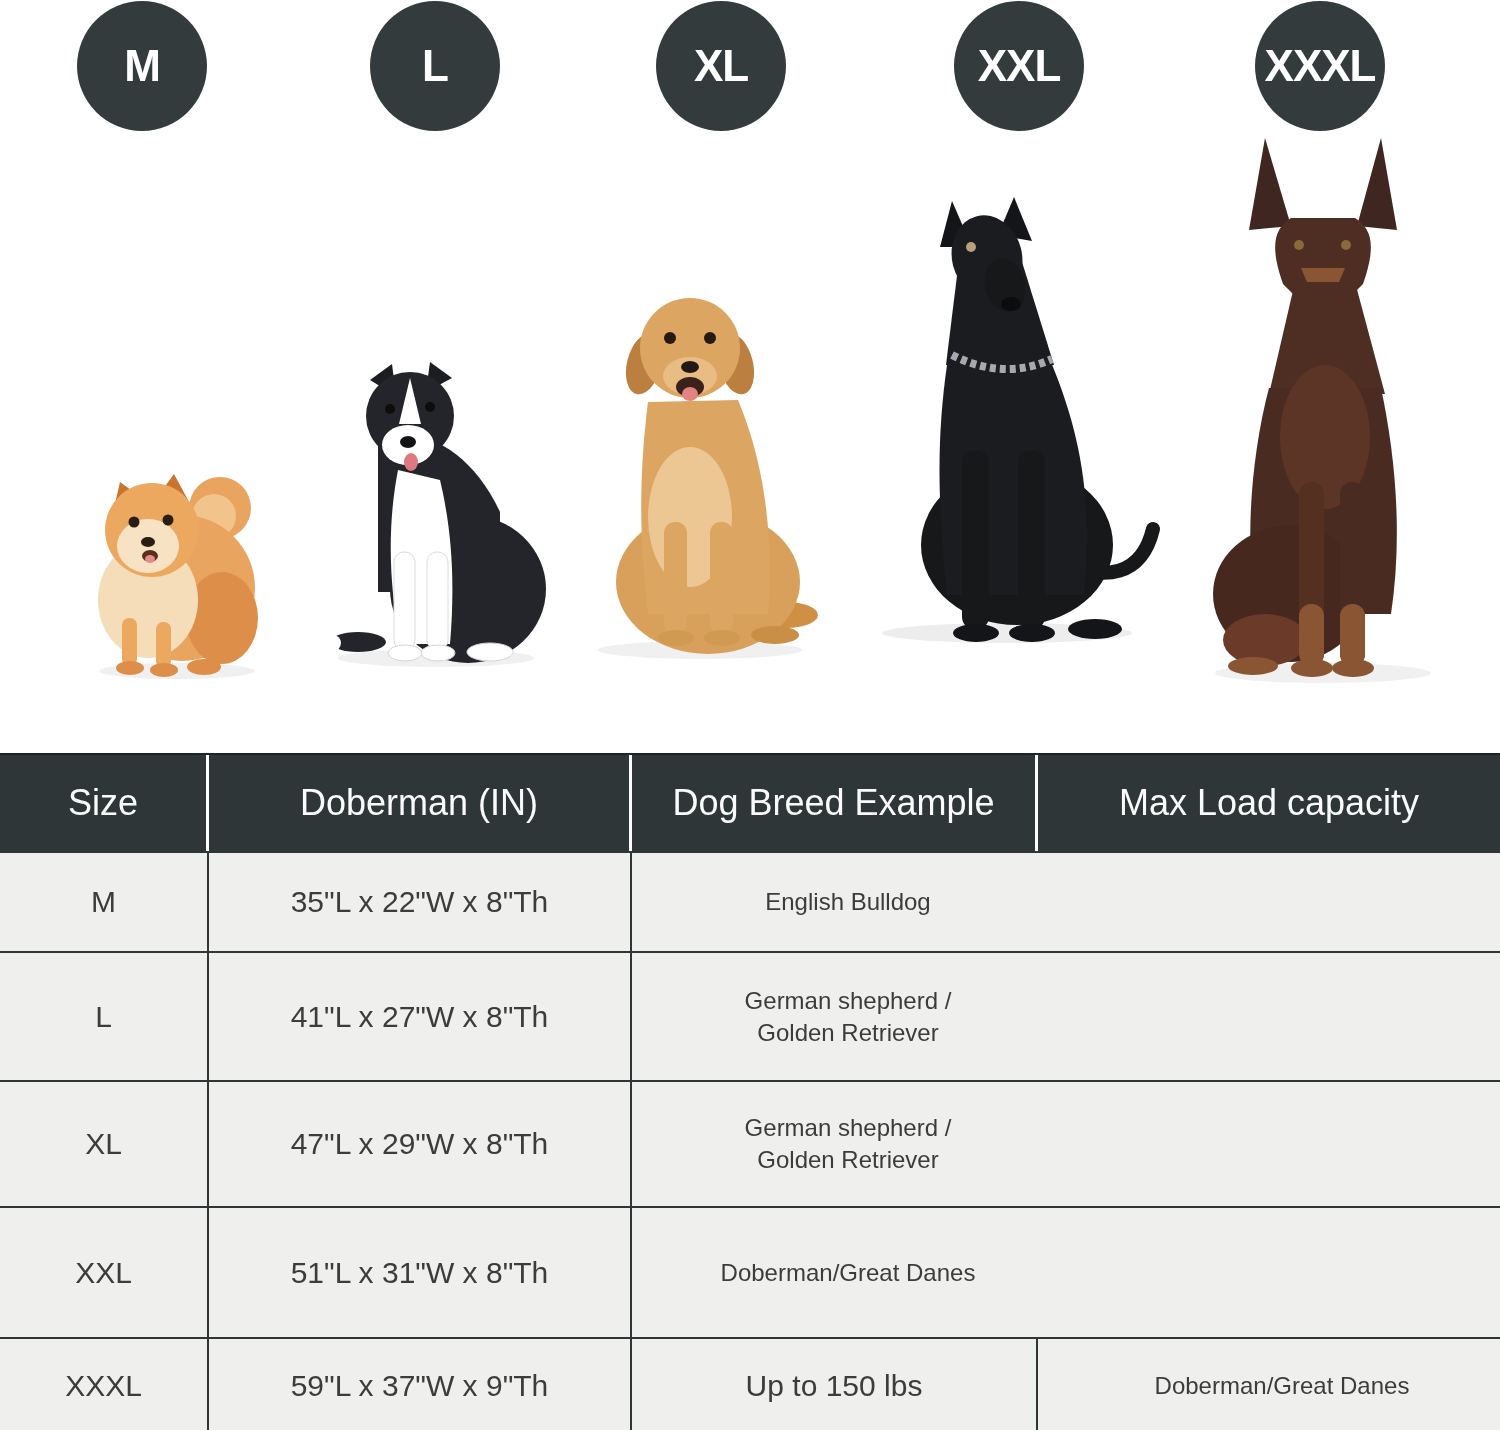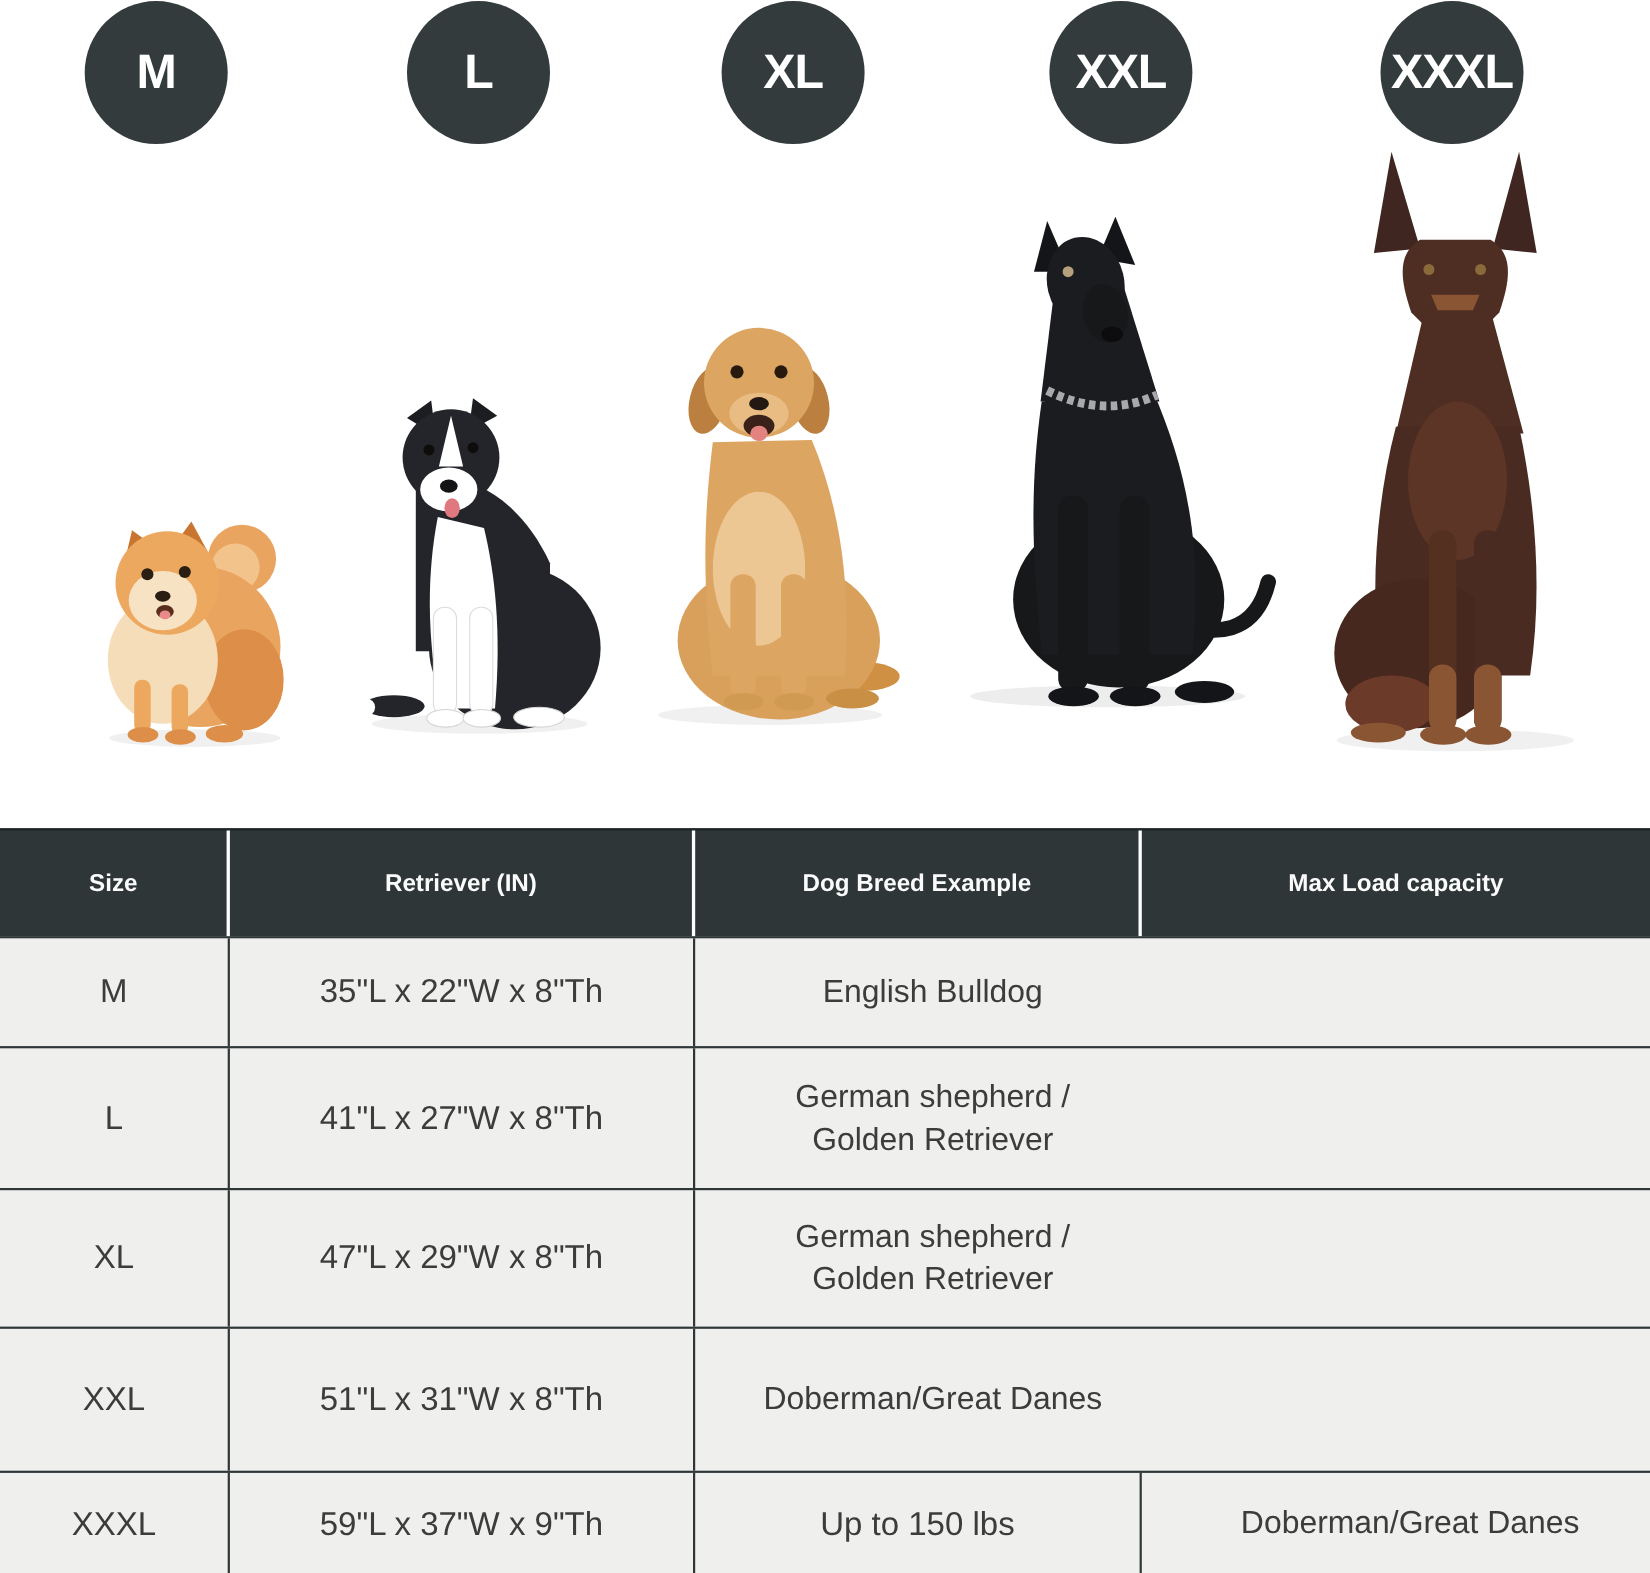--- a/index.html
+++ b/index.html
@@ -23,27 +23,27 @@
 
   
   .dog{position:absolute;}
   .dog svg{display:block;width:100%;height:100%;}
 
   
   .size-table{position:absolute;left:0;top:753px;width:1500px;}
   .thead,.trow{display:grid;grid-template-columns:209px 423px 406px 462px;}
   .thead{height:98px;background:var(--header-bg);border-top:2px solid #1e2526;}
   .th{display:flex;align-items:center;justify-content:center;
-      color:var(--header-text);font-weight:bold;font-size:22px;border-right:3px solid #ffffff;text-align:right;}
+      color:var(--header-text);font-weight:normal;font-size:36px;border-right:3px solid #ffffff;text-align:right;}
   .th:last-child{border-right:none;}
   .trow{background:var(--row-bg);border-top:2px solid var(--line);}
   .td{display:flex;align-items:center;justify-content:center;text-align:center;
       color:var(--body-text);font-size:30px;border-right:2px solid var(--line);}
   .td:last-child{border-right:none;}
-  .td.breed{white-space:pre-line;line-height:1.32;font-size:29px;padding-left:26px;}
+  .td.breed{white-space:pre-line;line-height:1.32;font-size:24px;padding-left:26px;}
   .row-m{height:100px;} .row-l{height:129px;} .row-xl{height:126px;}
   .row-xxl{height:131px;} .row-xxxl{height:95px;}
 </style>
 </head>
 <body>
 
 <div class="stage">
 
   <div class="badge badge-m">
     <span>M</span>
@@ -178,21 +178,21 @@
       <rect x="104" y="472" width="25" height="62" rx="12" fill="#8a5533"></rect>
       <rect x="145" y="472" width="25" height="62" rx="12" fill="#8a5533"></rect>
       <ellipse cx="117" cy="536" rx="21" ry="9" fill="#8a5533"></ellipse>
       <ellipse cx="158" cy="536" rx="21" ry="9" fill="#8a5533"></ellipse>
     </svg>
   </div>
 
   <div class="size-table">
     <div class="thead">
       <div class="th">Size</div>
-      <div class="th">Retriever (IN)</div>
+      <div class="th">Doberman (IN)</div>
       <div class="th">Dog Breed Example</div>
       <div class="th">Max Load capacity</div>
     </div>
 
     <div class="trow row-m">
       <div class="td">M</div>
       <div class="td">35"L x 22"W x 8"Th</div>
       <div class="td breed">English Bulldog</div>
     </div>
 

